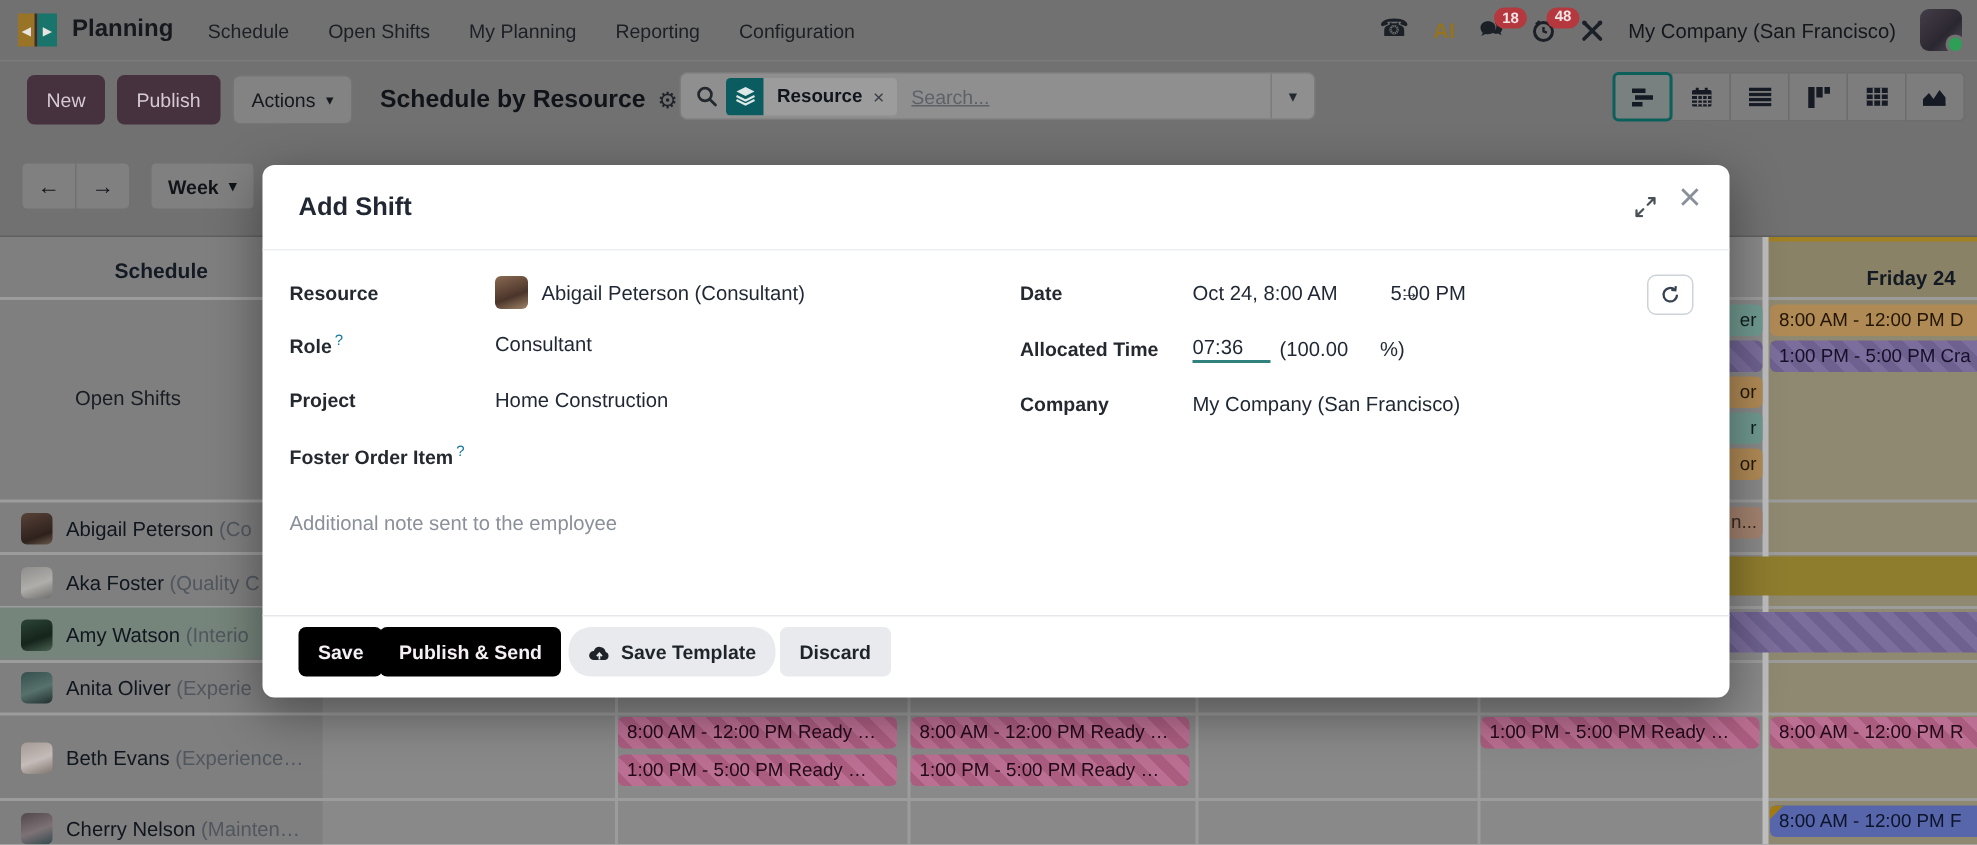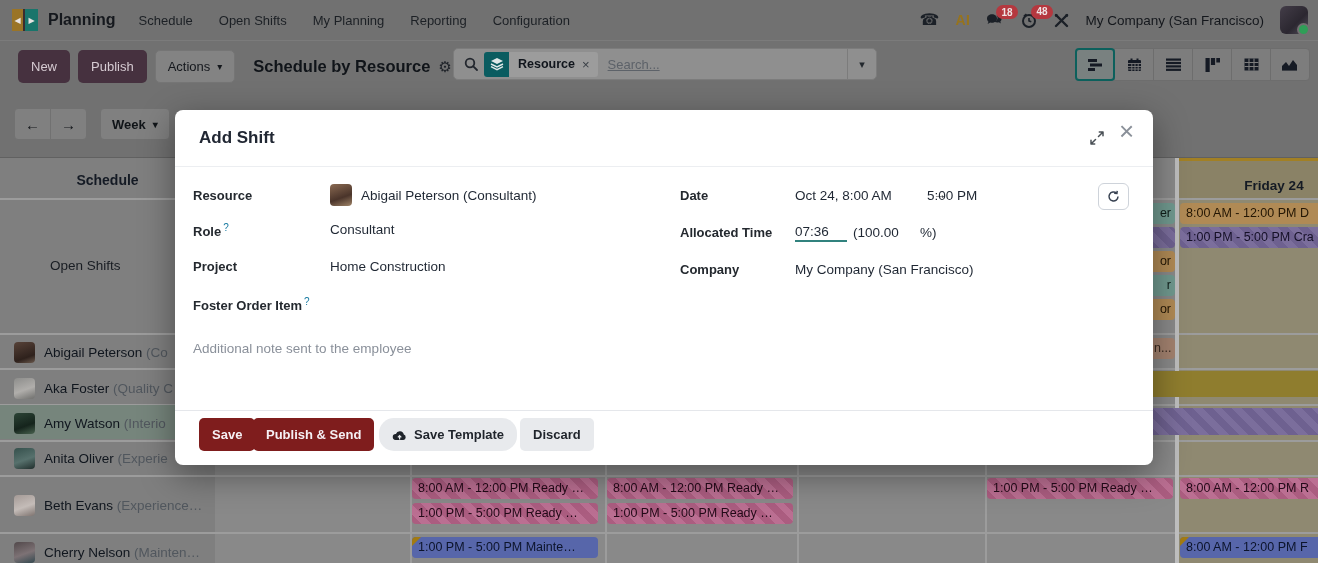--- a/index.html
+++ b/index.html
@@ -87,21 +87,21 @@
   .m-expand { position:absolute; left:915px; top:21px; cursor:pointer; }
   .m-close { position:absolute; left:944px; top:8px; font-size:26px; color:#8a9099; cursor:pointer; line-height:1; }
   .f-label { position:absolute; font-size:13px; font-weight:700; color:#24292f; }
   .f-value { position:absolute; font-size:13.5px; color:#1f2733; }
   .help-sup { font-size:10px; color:#1579a0; vertical-align:super; font-weight:400; margin-left:2px; }
   .alloc-input { border-bottom:2px solid #31827e; padding:0 18px 1px 0; color:#1f2733; }
   .refresh-btn { position:absolute; left:923px; top:73px; width:31px; height:27px; border:1px solid #ced3da; border-radius:6px; background:#fff; display:flex; align-items:center; justify-content:center; cursor:pointer; }
   .note-ph { position:absolute; left:18px; top:231px; width:920px; font-size:13.5px; color:#8a909a; cursor:text; }
   .m-footer-line { position:absolute; left:0; top:300px; width:978px; height:1px; background:#e5e7eb; }
   .m-btn { position:absolute; top:308px; height:33px; border-radius:5px; font-size:13px; font-weight:700; display:flex; align-items:center; justify-content:center; cursor:pointer; gap:7px; padding:0 13px; }
-  .m-btn-purple { background:#7f1d1d; color:#f6f0f4; }
+  .m-btn-purple { background:#000000; color:#f6f0f4; }
   .m-btn-gray { background:#e8eaed; color:#1f242b; }
 </style>
 </head>
 <body>
 
 <div id="stage">
 
   <div class="navbar">
     <div class="logo">
       <div class="sq orange">◀</div>
@@ -296,21 +296,20 @@
   <div class="shift sh-yellow" style="left:1150px;top:371px;width:168px;height:26px;border-radius:0;"></div>
   <div class="shift sh-purple" style="left:1150px;top:408px;width:168px;height:27px;border-radius:0;"></div>
 
   <div class="shift sh-pink" style="left:412px;top:478px;width:186px;">8:00 AM - 12:00 PM Ready …</div>
   <div class="shift sh-pink" style="left:412px;top:503px;width:186px;">1:00 PM - 5:00 PM Ready …</div>
   <div class="shift sh-pink" style="left:607px;top:478px;width:186px;">8:00 AM - 12:00 PM Ready …</div>
   <div class="shift sh-pink" style="left:607px;top:503px;width:186px;">1:00 PM - 5:00 PM Ready …</div>
   <div class="shift sh-pink" style="left:987px;top:478px;width:186px;">1:00 PM - 5:00 PM Ready …</div>
   <div class="shift sh-pink" style="left:1180px;top:478px;width:150px;">8:00 AM - 12:00 PM R</div>
 
-  <div class="shift sh-blue corner" style="left:412px;top:537px;width:186px;">1:00 PM - 5:00 PM Mainte…</div>
   <div class="shift sh-blue corner" style="left:1180px;top:537px;width:150px;">8:00 AM - 12:00 PM F</div>
 
   <div class="modal">
     <div class="modal-title">Add Shift</div>
     <div class="m-expand">
       <svg width="14" height="14" viewBox="0 0 14 14">
           <path d="M8.5 5.5 13 1M13 1H9.3M13 1v3.7M5.5 8.5 1 13M1 13h3.7M1 13V9.3" stroke="#4a5056" stroke-width="1.5" fill="none" stroke-linecap="round"></path>
         </svg>
     </div>
     <div class="m-close">×</div>

